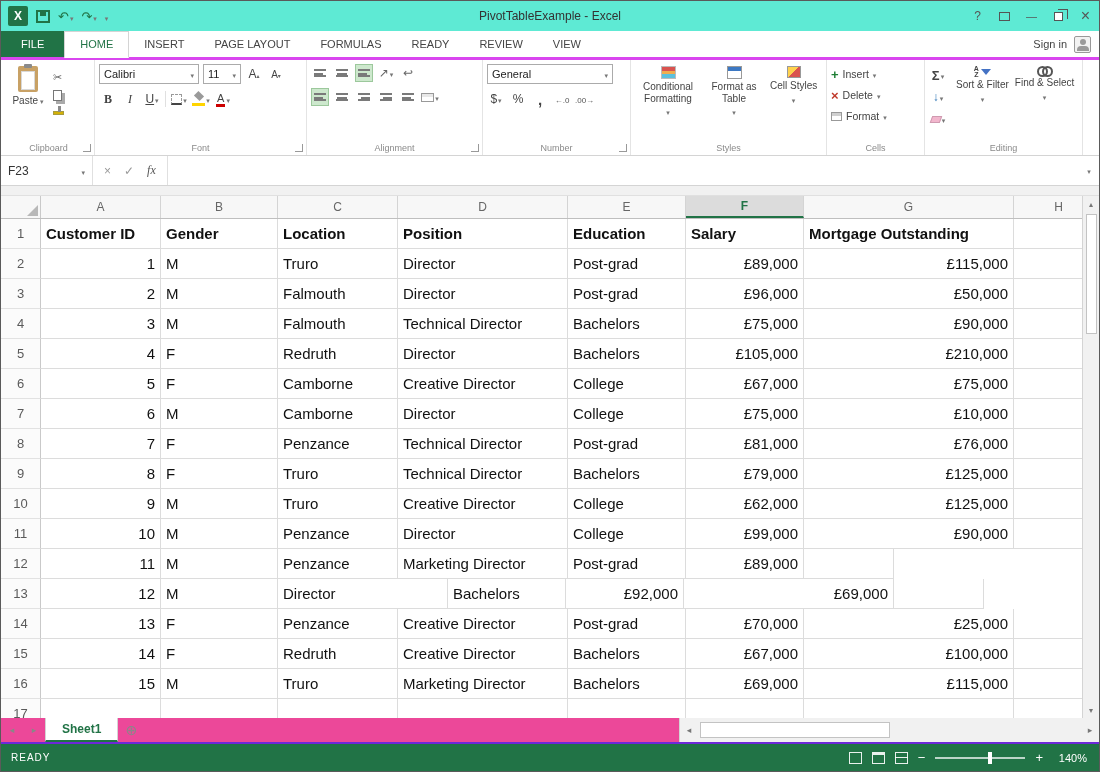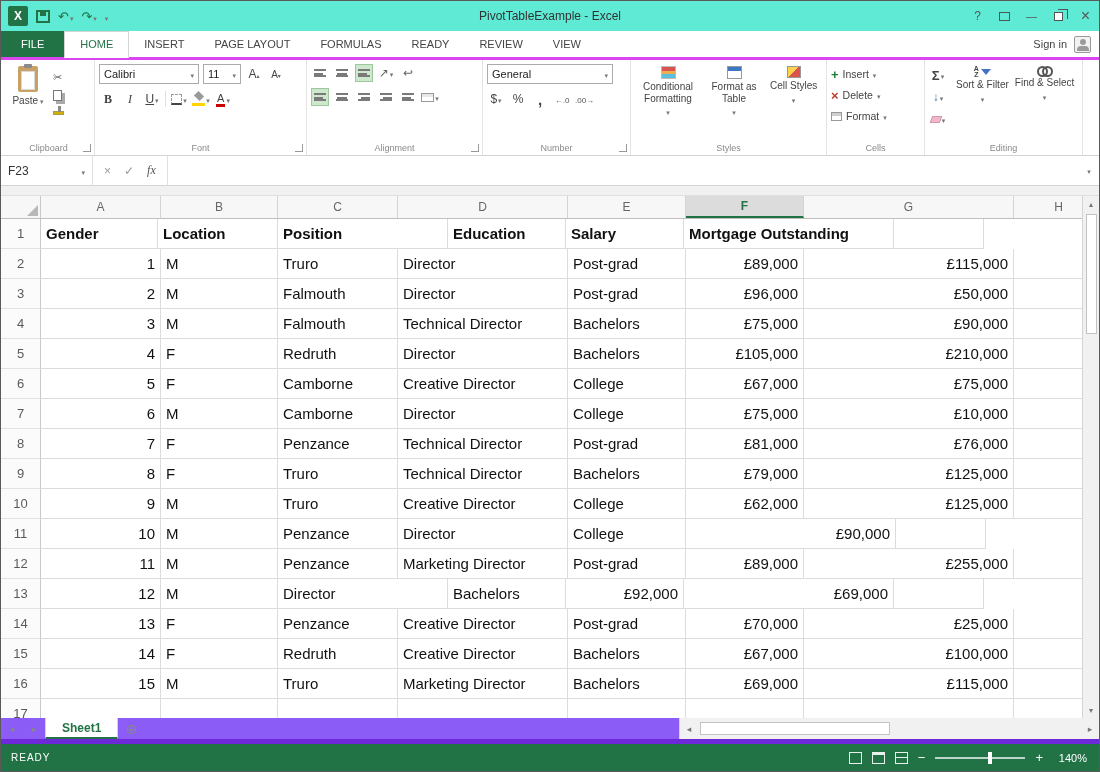--- a/index.html
+++ b/index.html
@@ -138,21 +138,21 @@
 .cell{flex:0 0 auto;font-size:15px;line-height:29px;padding:0 5px;border-right:1px solid #dcdcdc;border-bottom:1px solid #dcdcdc;white-space:nowrap;overflow:hidden;color:#111}
 .grow.hdr .cell{font-weight:bold}
 .vscroll{flex:0 0 17px;background:#f1f1f1;border-left:1px solid #d4d4d4;display:flex;flex-direction:column;align-items:center}
 .varr{height:16px;width:100%;display:flex;align-items:center;justify-content:center;color:#777;font-size:8px}
 .g-up::before{content:"▴"}
 .g-down::before{content:"▾"}
 .vthumb{width:11px;height:120px;background:#fff;border:1px solid #c3c3c3;margin-top:2px}
 .vfill{flex:1}
 
 
-.sheetbar{flex:0 0 26px;display:flex;align-items:stretch;background:#8b5cf6;border-bottom:5px solid #6d28d9}
+.sheetbar{flex:0 0 26px;display:flex;align-items:stretch;background:#ec4899;border-bottom:2px solid #6d28d9}
 .snav{width:22px;display:flex;align-items:center;justify-content:center;color:#888;font-size:9px}
 .g-tleft::before{content:"◂"}
 .g-tright::before{content:"▸"}
 .stab{padding:0 16px;display:flex;align-items:center;font-size:12px;background:#fff;border-left:1px solid #d4d4d4;border-right:1px solid #d4d4d4;border-bottom:2px solid #217346;color:#217346;font-weight:bold}
 .newsheet{width:26px;display:flex;align-items:center;justify-content:center;color:#888}
 .g-pluscirc::before{content:"⊕";font-size:14px}
 .hscroll{margin-left:auto;display:flex;align-items:stretch;width:420px;border-left:1px solid #d4d4d4;background:#f1f1f1}
 .harr{width:18px;display:flex;align-items:center;justify-content:center;color:#777;font-size:9px}
 .htrack{flex:1;position:relative}
 .hthumb{position:absolute;left:2px;top:4px;bottom:4px;width:190px;background:#fff;border:1px solid #c3c3c3}
@@ -478,20 +478,21 @@
           <div class="colh" style="width: 120px;">C</div>
           <div class="colh" style="width: 170px;">D</div>
           <div class="colh" style="width: 118px;">E</div>
           <div class="colh sel" style="width: 118px;">F</div>
           <div class="colh" style="width: 210px;">G</div>
           <div class="colh" style="width: 90px;">H</div>
         </div>
       <div class="gbody">
           <div class="grow hdr">
             <div class="rnum">1</div>
+            <div class="cell" style="width: 120px; text-align: left;">Customer ID</div>
             <div class="cell" style="width: 117px; text-align: left;">Gender</div>
             <div class="cell" style="width: 120px; text-align: left;">Location</div>
             <div class="cell" style="width: 170px; text-align: left;">Position</div>
             <div class="cell" style="width: 118px; text-align: left;">Education</div>
             <div class="cell" style="width: 118px; text-align: left;">Salary</div>
             <div class="cell" style="width: 210px; text-align: left;">Mortgage Outstanding</div>
             <div class="cell" style="width: 90px; text-align: left;"></div>
           </div>
           <div class="grow">
             <div class="rnum">2</div>
@@ -592,32 +593,32 @@
             <div class="cell" style="width: 210px; text-align: right;">£125,000</div>
             <div class="cell" style="width: 90px; text-align: left;"></div>
           </div>
           <div class="grow">
             <div class="rnum">11</div>
             <div class="cell" style="width: 120px; text-align: right;">10</div>
             <div class="cell" style="width: 117px; text-align: left;">M</div>
             <div class="cell" style="width: 120px; text-align: left;">Penzance</div>
             <div class="cell" style="width: 170px; text-align: left;">Director</div>
             <div class="cell" style="width: 118px; text-align: left;">College</div>
+            <div class="cell" style="width: 118px; text-align: right;">£99,000</div>
             <div class="cell" style="width: 210px; text-align: right;">£90,000</div>
             <div class="cell" style="width: 90px; text-align: left;"></div>
           </div>
           <div class="grow">
             <div class="rnum">12</div>
             <div class="cell" style="width: 120px; text-align: right;">11</div>
             <div class="cell" style="width: 117px; text-align: left;">M</div>
             <div class="cell" style="width: 120px; text-align: left;">Penzance</div>
             <div class="cell" style="width: 170px; text-align: left;">Marketing Director</div>
             <div class="cell" style="width: 118px; text-align: left;">Post-grad</div>
             <div class="cell" style="width: 118px; text-align: right;">£89,000</div>
-            <div class="cell" style="width: 210px; text-align: right;">£255,000</div>
             <div class="cell" style="width: 90px; text-align: left;"></div>
           </div>
           <div class="grow">
             <div class="rnum">13</div>
             <div class="cell" style="width: 120px; text-align: right;">12</div>
             <div class="cell" style="width: 117px; text-align: left;">M</div>
             <div class="cell" style="width: 170px; text-align: left;">Director</div>
             <div class="cell" style="width: 118px; text-align: left;">Bachelors</div>
             <div class="cell" style="width: 118px; text-align: right;">£92,000</div>
             <div class="cell" style="width: 210px; text-align: right;">£69,000</div>

